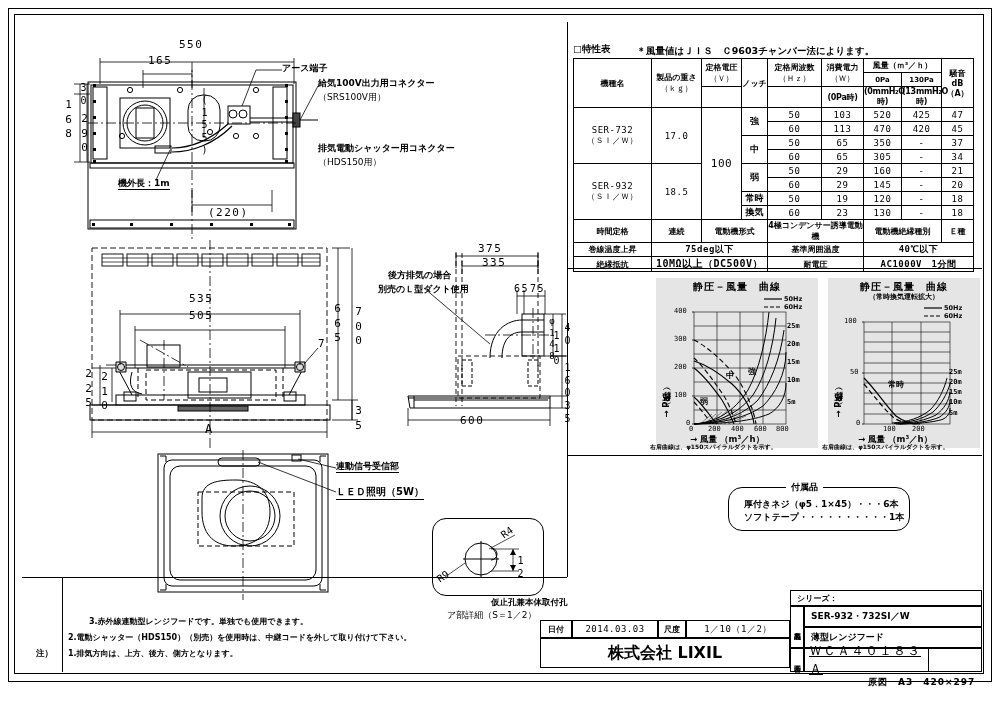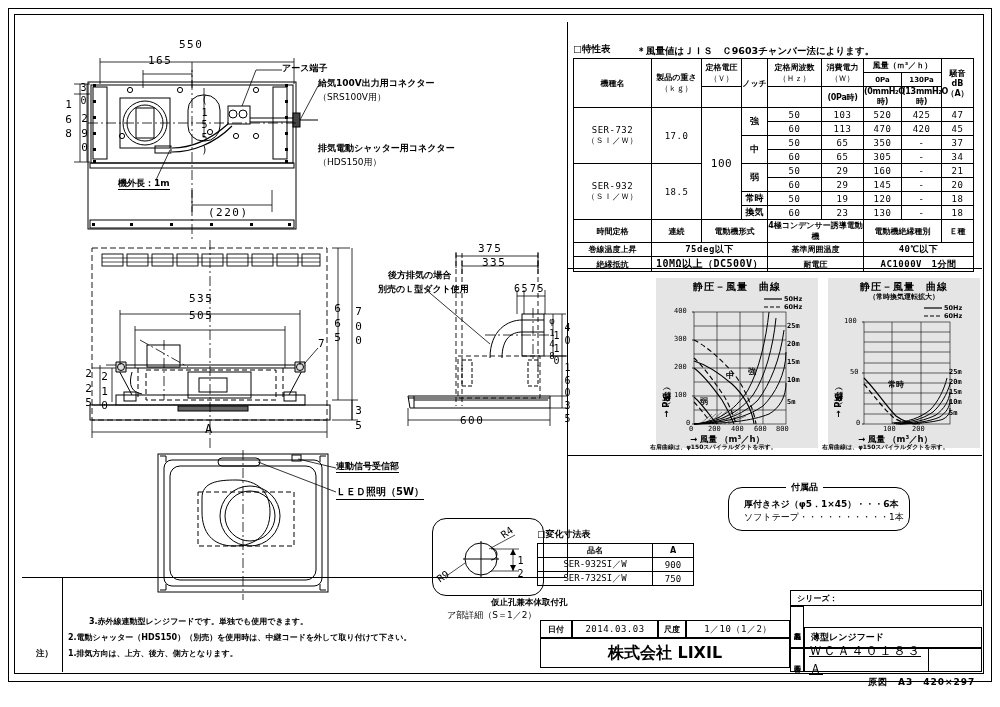--- a/index.html
+++ b/index.html
@@ -592,39 +592,20 @@
         <polygon points="80,52 77,46 83,46"></polygon>
       </g>
     </svg>
     <div class="abs" style="left:68px;top:8px;font-size:10px;font-family:'DejaVu Sans Mono','Liberation Mono',monospace;transform:rotate(-35deg);">R4</div>
     <div class="abs" style="left:4px;top:52px;font-size:10px;font-family:'DejaVu Sans Mono','Liberation Mono',monospace;transform:rotate(-35deg);">R9</div>
     <div class="dimtext-v" style="left:82px;top:36px;font-size:10px;">12</div>
   </div>
   <div class="lbl lbl-b" style="left:447px;top:598px;font-size:8.5px;margin-left:44px;">仮止孔兼本体取付孔</div>
   <div class="lbl" style="left:447px;top:610px;font-size:9px;">ア部詳細（S＝1／2）</div>
 
-  <div class="abs" style="left:537px;top:528px;">
-    <div style="font-size:9px;font-weight:bold;margin-bottom:2px;">□変化寸法表</div>
-    <table class="mini-table">
-      <tbody>
-          <tr>
-        <td class="hd" style="width:108px">品名</td>
-        <td class="hd" style="width:34px">A</td>
-      </tr>
-      <tr>
-        <td>SER-932SI／W</td>
-        <td>900</td>
-      </tr>
-      <tr>
-        <td>SER-732SI／W</td>
-        <td>750</td>
-      </tr>
-    </tbody>
-      </table>
-  </div>
 
   <div class="chartbox" style="left:656px;top:278px;width:162px;height:170px;border:none;">
     <div class="chart-title" style="top:2px;">静圧－風量　曲線</div>
 
     <div class="abs" style="left:108px;top:17px;">
       <div style="display:flex;align-items:center;height:8px;">
         <svg width="18" height="6">
             <line x1="0" y1="3" x2="18" y2="3" stroke="#000" stroke-width="1.2"></line>
           </svg>
         <span style="font-size:6.5px;font-weight:bold;margin-left:2px;">50Hz</span>
@@ -785,39 +766,40 @@
     <div class="axis-lab" style="left:121px;top:131px;font-weight:bold;">5m</div>
     <div class="abs" style="left:60px;top:101px;font-size:8px;font-weight:bold;">常時</div>
     <div class="abs" style="left:4px;top:118px;font-size:8.5px;font-weight:bold;writing-mode:vertical-rl;text-orientation:mixed;transform:rotate(180deg);">→ 静圧（Pa）</div>
     <div class="abs" style="left:30px;top:156px;font-size:8.5px;font-weight:bold;white-space:nowrap;">→ 風量 （m³／h）</div>
   </div>
   <div class="abs" style="left:822px;top:443px;font-size:6px;font-weight:bold;white-space:nowrap;">右肩曲線は、φ150スパイラルダクトを示す。</div>
 
   <div class="round-box" style="left:728px;top:487px;width:182px;height:44px;"></div>
   <div class="abs" style="left:786px;top:481px;background:#fff;padding:0 5px;font-size:9px;font-weight:bold;">付属品</div>
   <div class="abs" style="left:744px;top:498px;font-size:9px;font-weight:bold;white-space:nowrap;">厚付きネジ（φ5．1×45）・・・6本</div>
-  <div class="abs" style="left:744px;top:511px;font-size:9px;font-weight:normal;white-space:nowrap;">ソフトテープ・・・・・・・・・・1本</div>
+  <div class="abs" style="left:744px;top:511px;font-size:9px;font-weight:bold;white-space:nowrap;">ソフトテープ・・・・・・・・・・1本</div>
 
   <div class="abs" style="left:36px;top:648px;font-size:8.5px;font-weight:bold;">注）</div>
   <div class="abs" style="left:68px;top:616px;font-size:8px;font-weight:bold;white-space:nowrap;margin-left:21px;">3.赤外線連動型レンジフードです。単独でも使用できます。</div>
   <div class="abs" style="left:68px;top:632px;font-size:8px;font-weight:bold;white-space:nowrap;">2.電動シャッター（HDS150）（別売）を使用時は、中継コードを外して取り付けて下さい。</div>
   <div class="abs" style="left:68px;top:648px;font-size:8px;font-weight:bold;white-space:nowrap;">1.排気方向は、上方、後方、側方となります。</div>
 
   <div id="titleblock">
 
     <div class="cell" style="left:0;top:30px;width:32px;height:18px;font-weight:bold;font-size:8px;">日付</div>
     <div class="cell mono" style="left:32px;top:30px;width:86px;height:18px;font-size:9px;">2014.03.03</div>
     <div class="cell" style="left:118px;top:30px;width:28px;height:18px;font-weight:bold;font-size:8px;">尺度</div>
     <div class="cell mono" style="left:146px;top:30px;width:104px;height:18px;font-size:9px;">1／10（1／2）</div>
     <div class="cell" style="left:0;top:48px;width:250px;height:30px;font-weight:bold;font-size:16px;letter-spacing:0px;">株式会社 LIXIL</div>
 
     <div class="cell" style="left:250px;top:0px;width:192px;height:16px;justify-content:flex-start;padding-left:6px;font-weight:bold;font-size:8px;">シリーズ：</div>
     <div class="cell" style="left:250px;top:16px;width:14px;height:42px;padding:0;">
       <span class="vtext">製品名</span>
     </div>
+    <div class="cell" style="left:264px;top:16px;width:178px;height:21px;justify-content:flex-start;padding-left:6px;font-size:9px;font-weight:bold;">SER-932・732SI／W</div>
     <div class="cell" style="left:264px;top:37px;width:178px;height:21px;justify-content:flex-start;padding-left:6px;font-size:9px;font-weight:bold;">薄型レンジフード</div>
     <div class="cell" style="left:250px;top:58px;width:14px;height:24px;padding:0;">
       <span class="vtext">図番</span>
     </div>
     <div class="cell mono" style="left:264px;top:58px;width:125px;height:24px;justify-content:flex-start;padding-left:4px;font-size:13px;letter-spacing:1px;text-decoration:underline;">ＷＣＡ４０１８３Ａ</div>
     <div class="cell" style="left:389px;top:58px;width:53px;height:24px;border-left:none;"></div>
   </div>
 
   <div class="abs" style="left:868px;top:676px;font-size:9px;font-weight:bold;letter-spacing:1px;">原図　A3　420×297</div>
 

